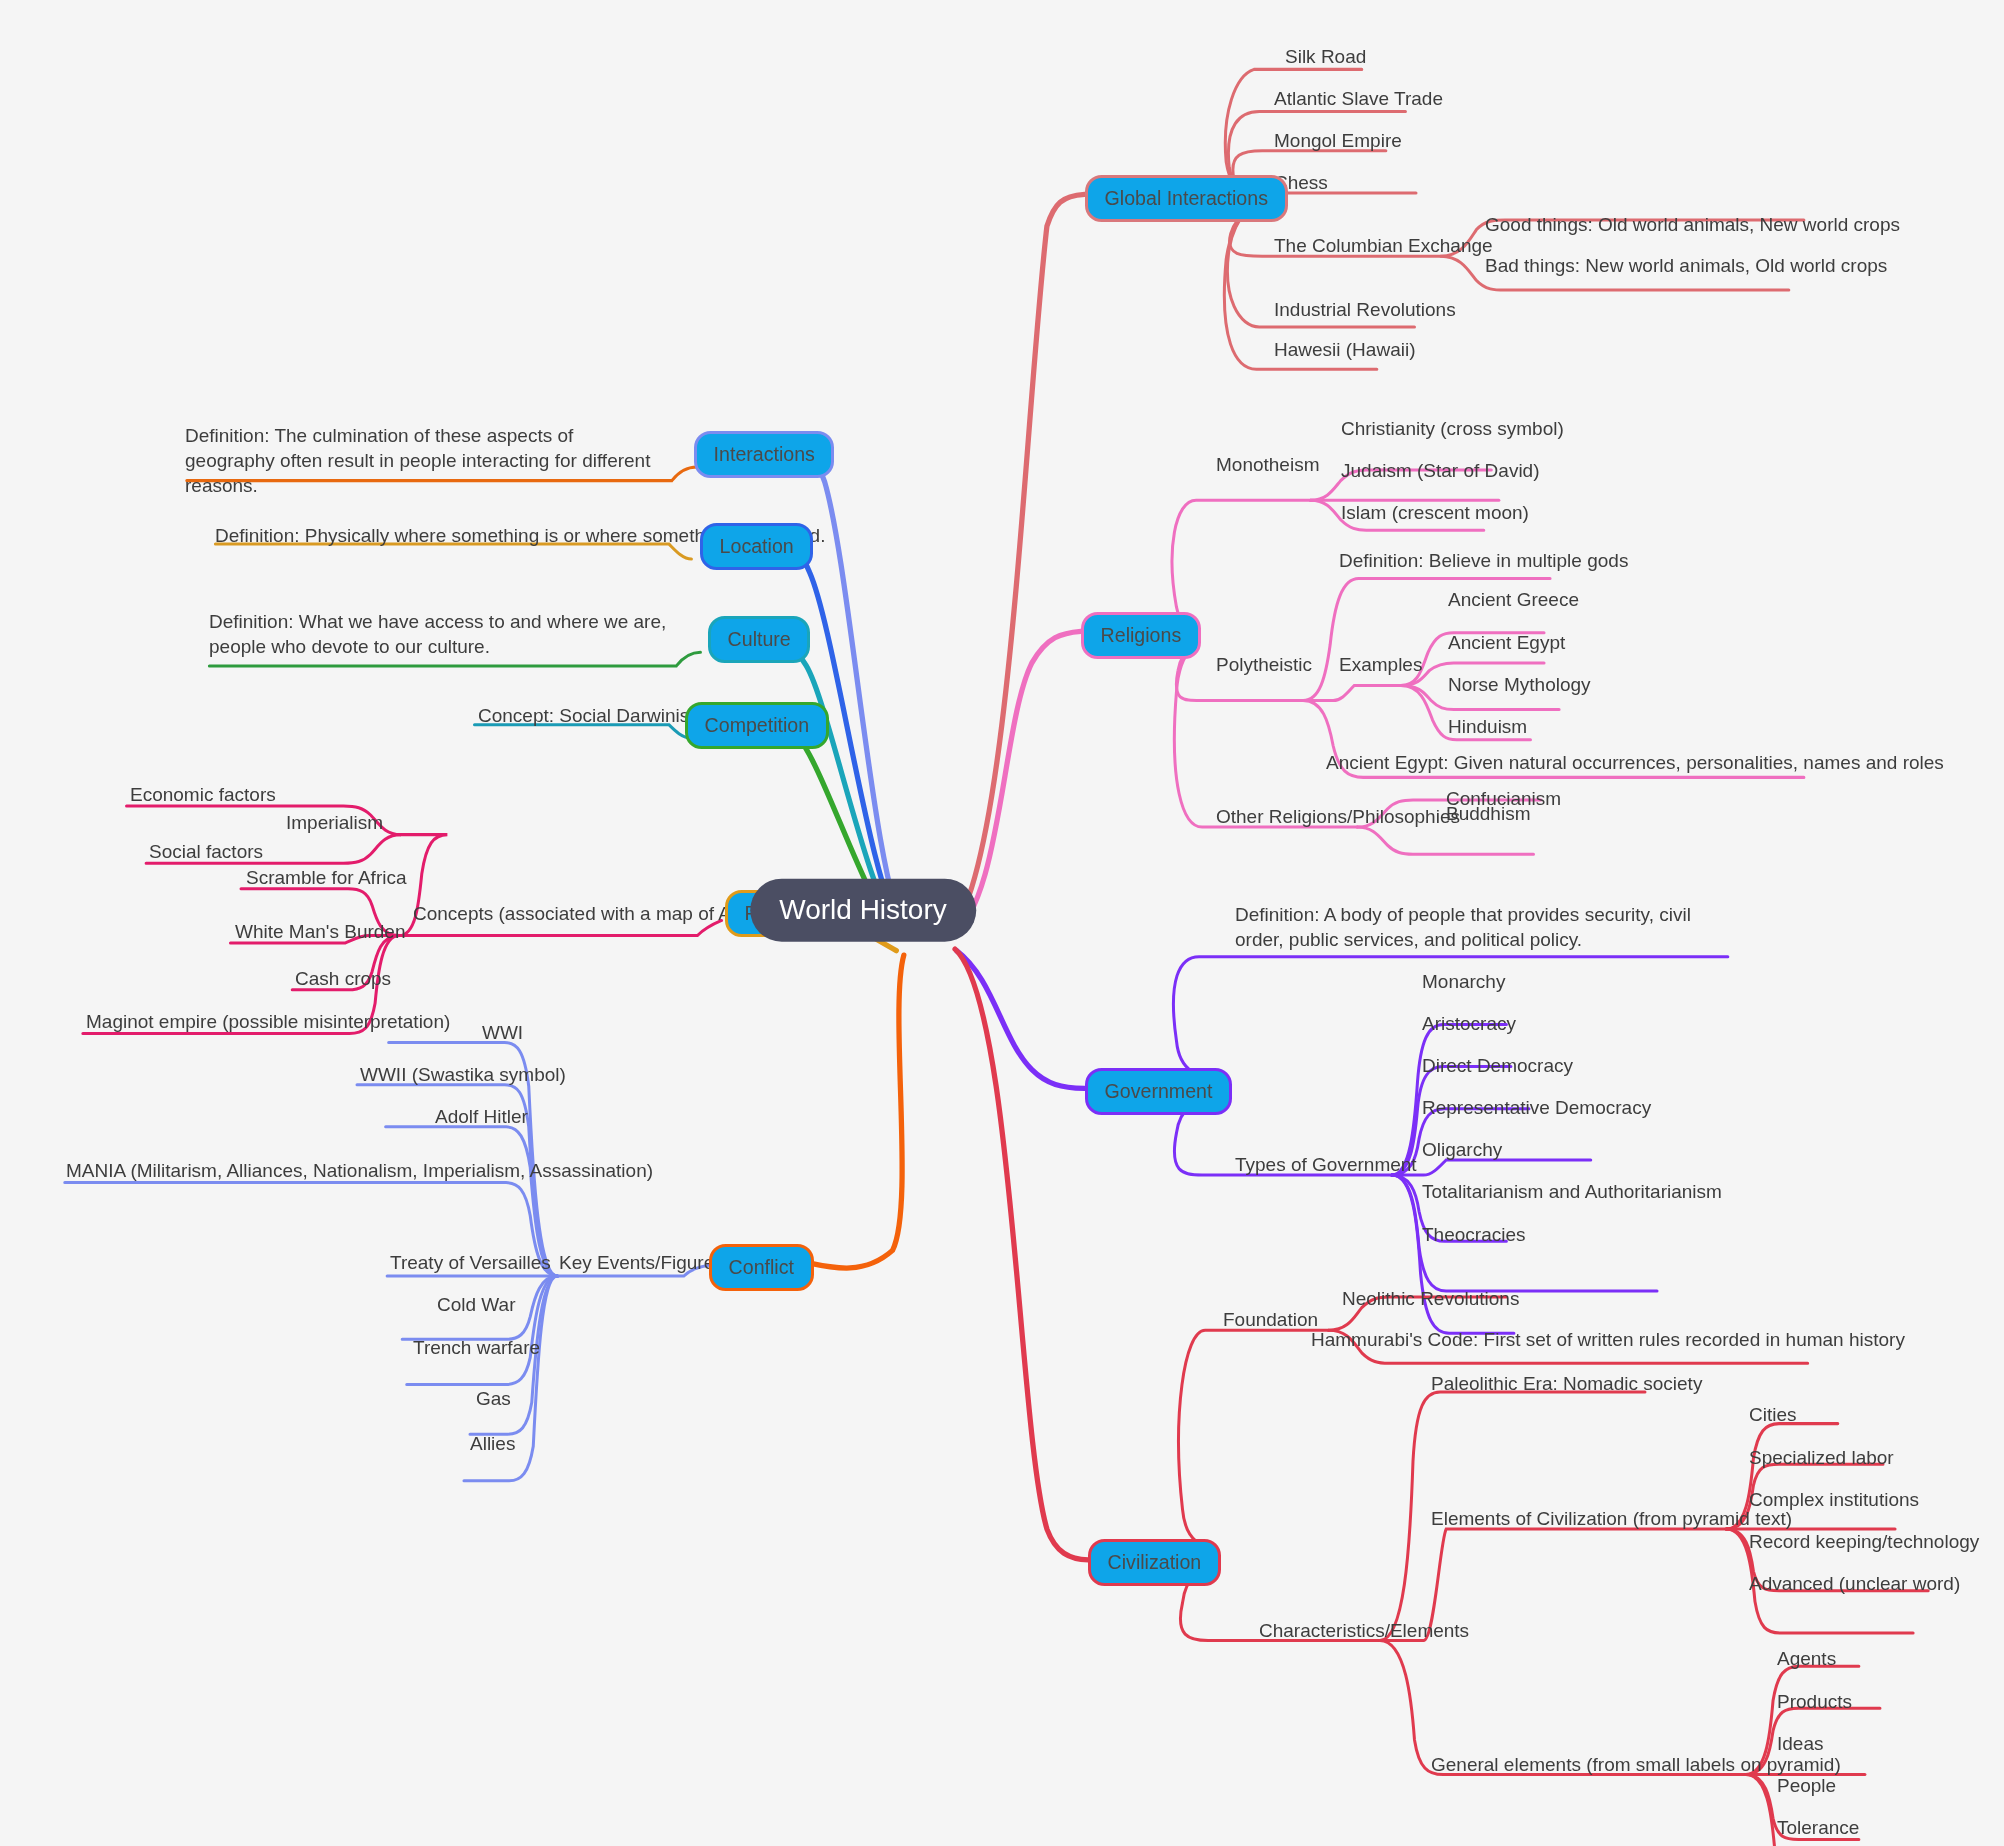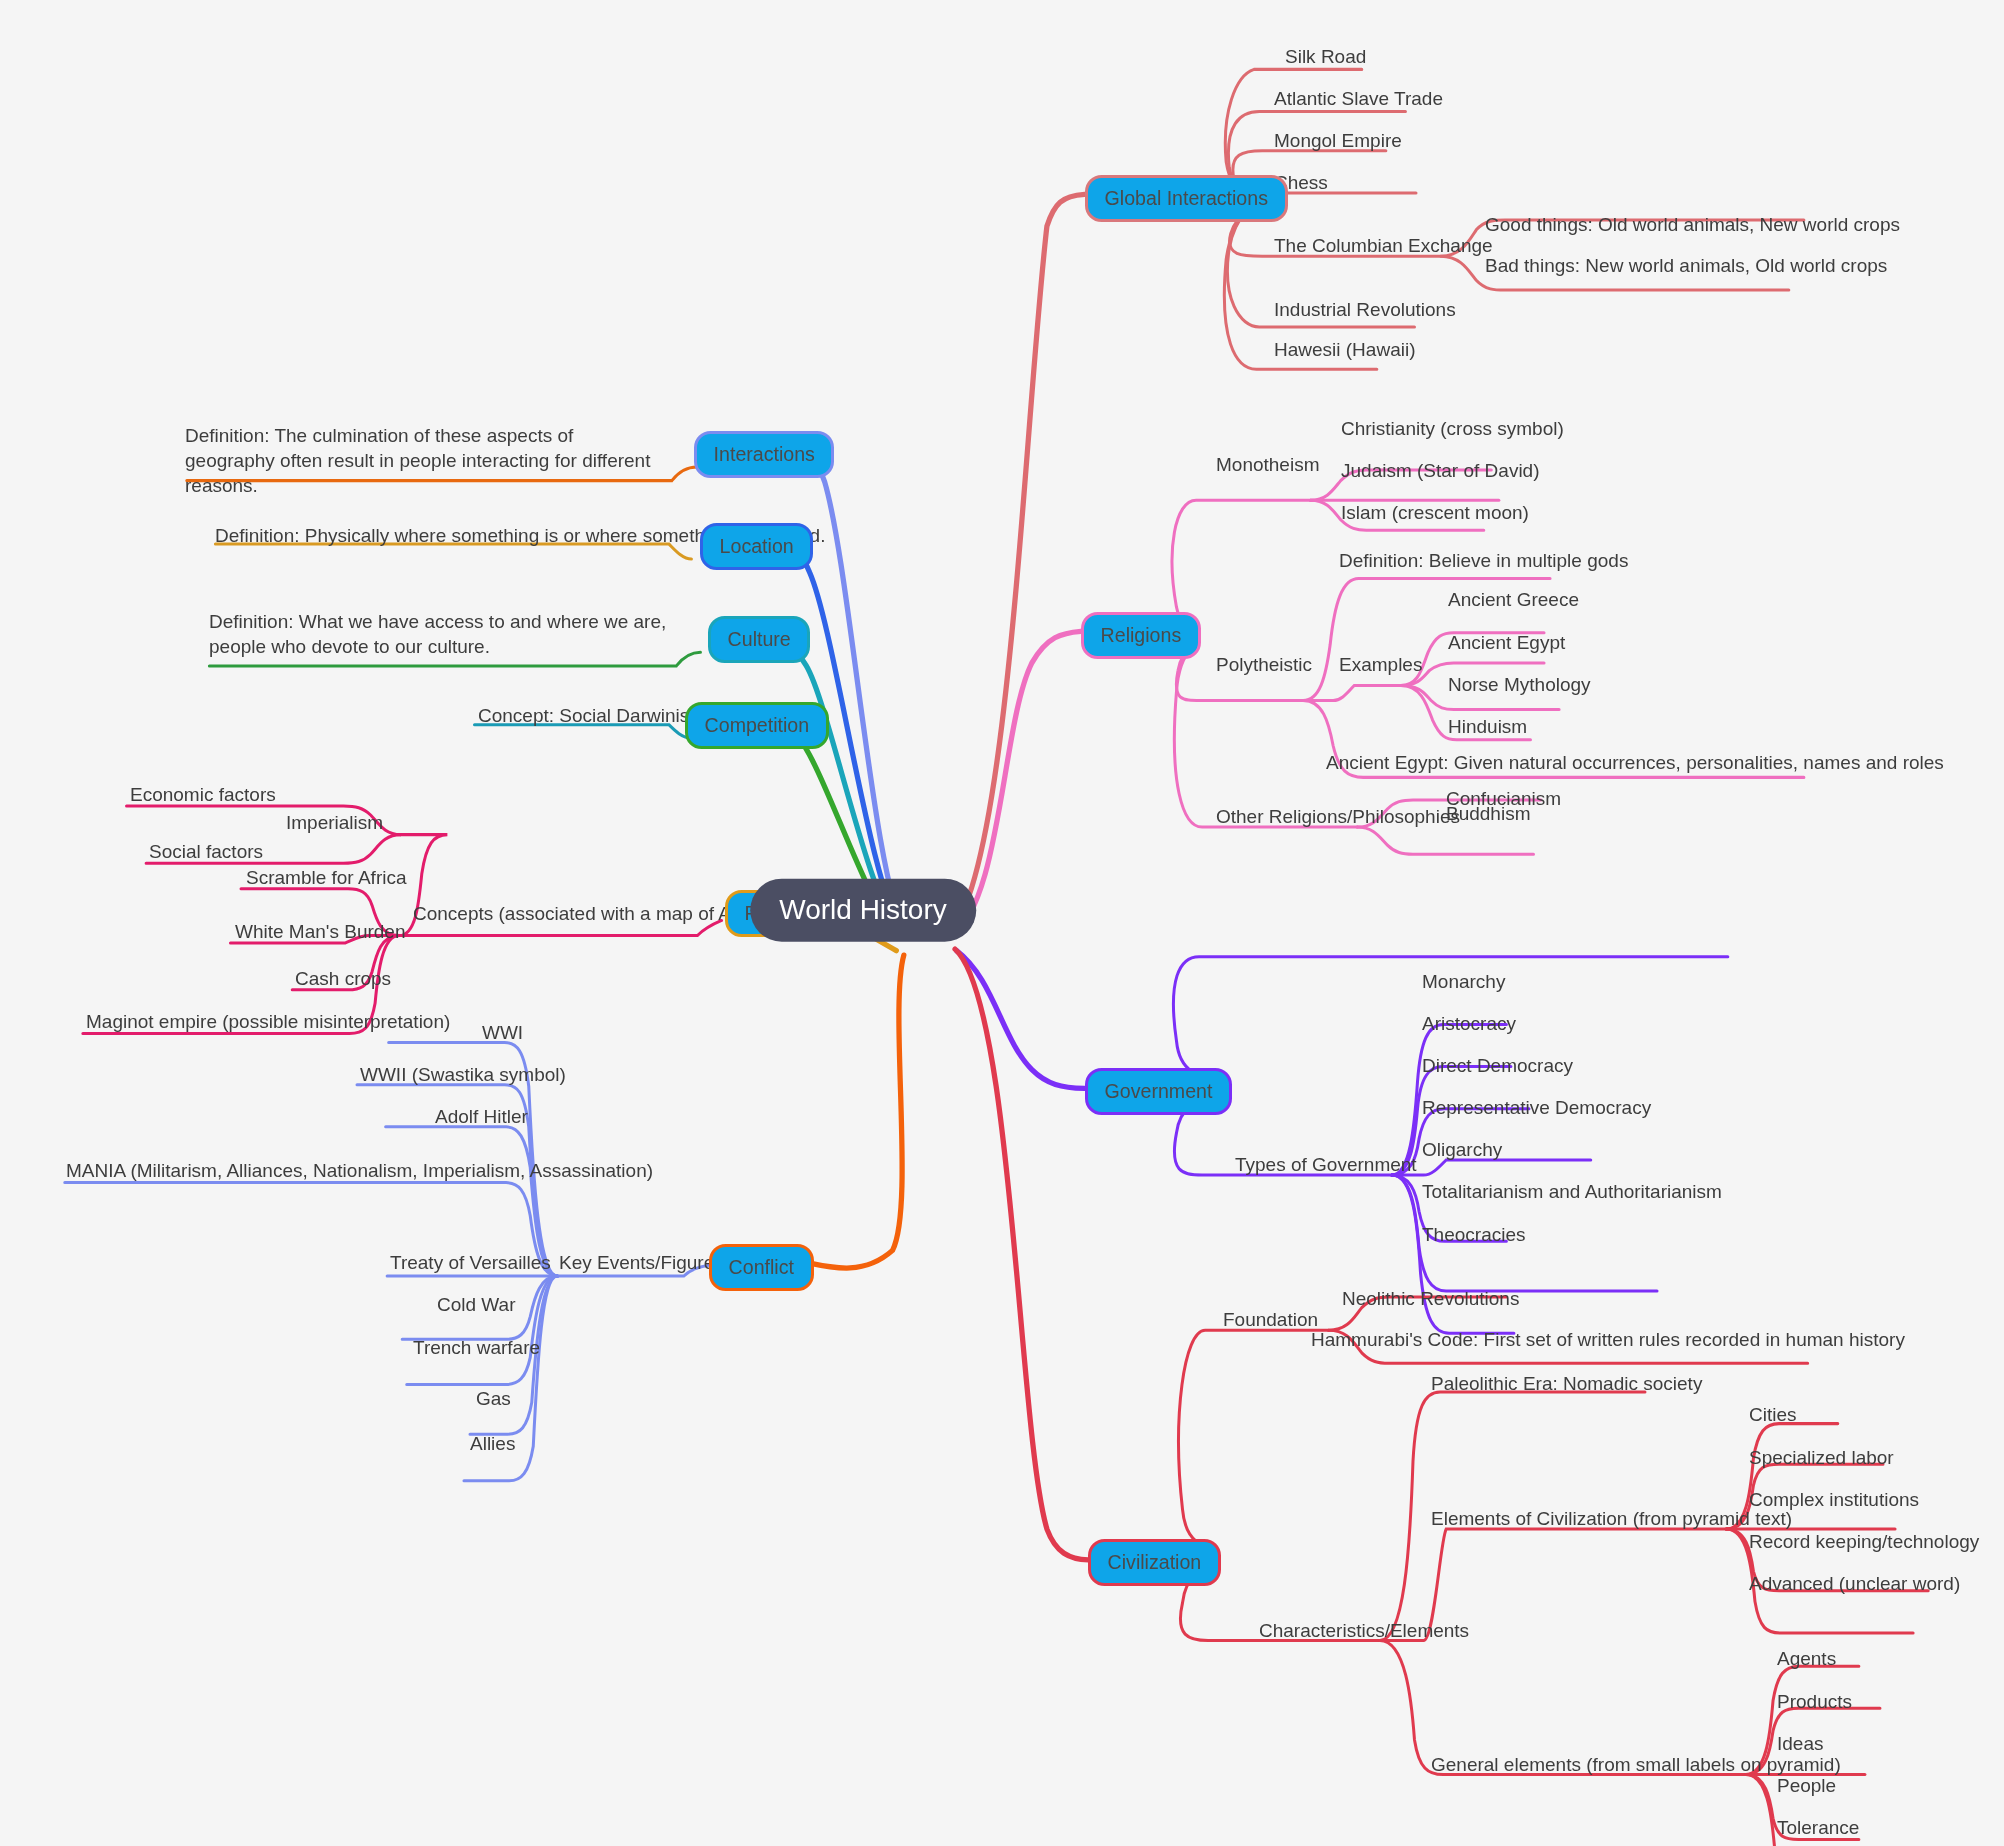--- a/index.html
+++ b/index.html
@@ -248,20 +248,21 @@
   <div class="lbl" style="left:1448px; top:587px;">Ancient Greece</div>
   <div class="lbl" style="left:1448px; top:630px;">Ancient Egypt</div>
   <div class="lbl" style="left:1448px; top:672px;">Norse Mythology</div>
   <div class="lbl" style="left:1448px; top:714px;">Hinduism</div>
   <div class="lbl" style="left:1326px; top:750px;">Ancient Egypt: Given natural occurrences, personalities, names and roles</div>
 
   <div class="lbl" style="left:1216px; top:804px;">Other Religions/Philosophies</div>
   <div class="lbl" style="left:1446px; top:786px;">Confucianism</div>
   <div class="lbl" style="left:1446px; top:801px;">Buddhism</div>
 
+  <div class="lbl wrap" style="left:1235px; top:902px; width:482px;">Definition: A body of people that provides security, civil order, public services, and political policy.</div>
   <div class="lbl" style="left:1235px; top:1152px;">Types of Government</div>
   <div class="lbl" style="left:1422px; top:969px;">Monarchy</div>
   <div class="lbl" style="left:1422px; top:1011px;">Aristocracy</div>
   <div class="lbl" style="left:1422px; top:1053px;">Direct Democracy</div>
   <div class="lbl" style="left:1422px; top:1095px;">Representative Democracy</div>
   <div class="lbl" style="left:1422px; top:1137px;">Oligarchy</div>
   <div class="lbl" style="left:1422px; top:1179px;">Totalitarianism and Authoritarianism</div>
   <div class="lbl" style="left:1422px; top:1222px;">Theocracies</div>
 
   <div class="lbl" style="left:1223px; top:1307px;">Foundation</div>

